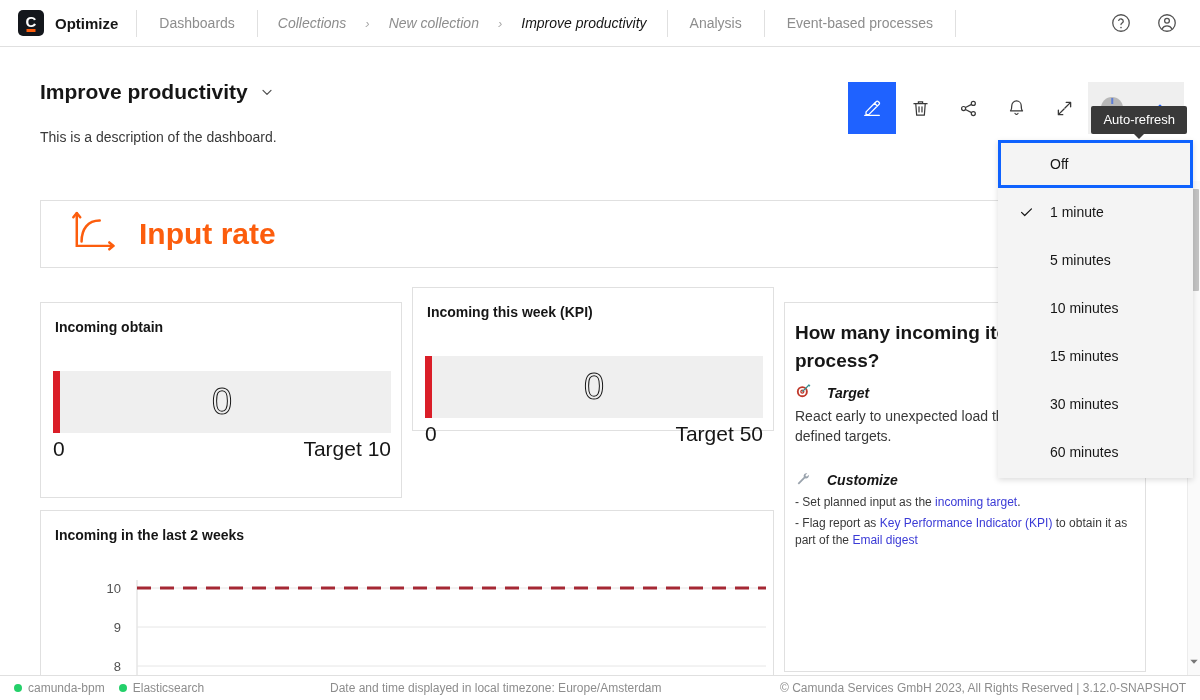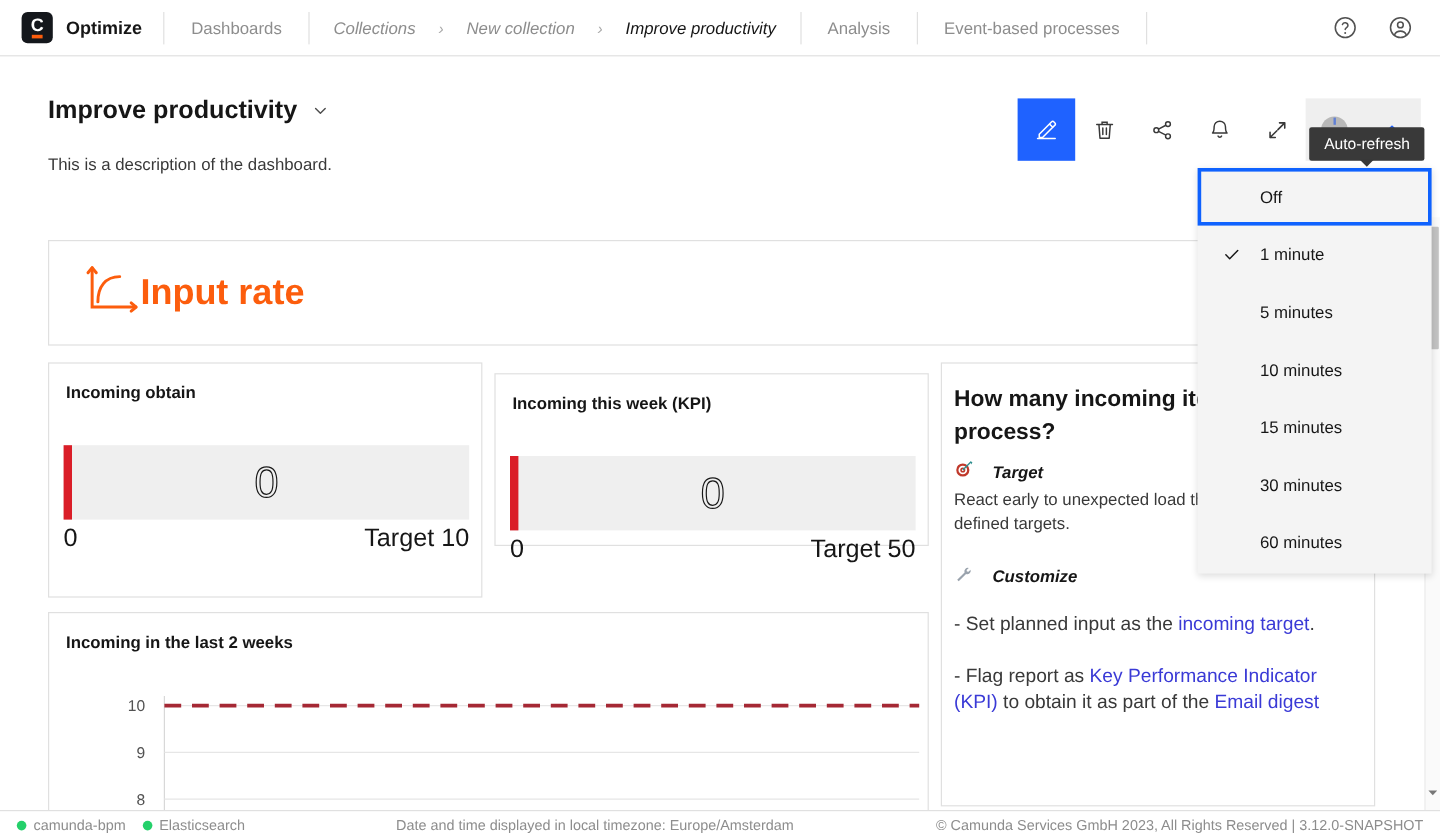--- a/index.html
+++ b/index.html
@@ -129,35 +129,35 @@
     display: flex;
   }
 
   
   .content {
     position: absolute; top: 197px; left: 0;
     width: 1190px; height: 478px; overflow: hidden;
   }
   .banner {
     position: absolute; left: 40px; top: 3px;
-    width: 1112px; height: 88px;
+    width: 1112px; height: 68px;
     background: #fff; border: 1px solid #e0e0e0;
-    display: flex; align-items: center; padding-left: 30px; 
+    display: flex; align-items: center; padding-left: 30px; gap: 22px;
   }
   .banner-title { font-size: 30px; font-weight: bold; color: #fc5d0d; }
 
   .card {
     position: absolute; background: #fff; border: 1px solid #e0e0e0;
   }
   .card-title {
     font-size: 14px; font-weight: bold; color: #161616;
     padding: 16px 0 0 14px;
   }
   .kpi-1 { left: 40px; top: 105px; width: 362px; height: 196px; }
-  .kpi-2 { left: 412px; top: 114px; width: 362px; height: 144px; }
+  .kpi-2 { left: 412px; top: 90px; width: 362px; height: 144px; }
   .kpi-3 { left: 784px; top: 105px; width: 362px; height: 196px; }
 
   .gauge-wrap { position: absolute; left: 12px; top: 68px; width: 338px; }
   .gauge-bar {
     position: relative; height: 62px; background: #efefef;
     display: flex; align-items: center; justify-content: center;
   }
   .gauge-fill {
     position: absolute; left: 0; top: 0; bottom: 0;
     width: 7px; background: #da1e28;
@@ -177,21 +177,21 @@
   .panel-q {
     font-size: 19px; font-weight: bold; color: #161616;
     line-height: 1.45;
   }
   .panel-sub {
     font-size: 14px; font-weight: bold; font-style: italic;
     color: #161616; margin-top: 9px; display: flex;
     align-items: center; gap: 16px;
   }
   .panel-p { font-size: 14px; color: #393939; line-height: 1.42; margin-top: 5px; }
-  .panel-li { font-size: 16px; color: #393939; line-height: 1.42; margin-top: 20px; }
+  .panel-li { font-size: 12px; color: #393939; line-height: 1.42; margin-top: 4px; }
   .lnk { color: #3a3ad6; cursor: pointer; }
 
   
   .chart-card { left: 40px; top: 313px; width: 734px; height: 180px; }
   .chart-area { position: absolute; left: 0; top: 44px; width: 733px; height: 136px; }
   .tick-lbl {
     position: absolute; right: 0; font-size: 13px; color: #525252;
     transform: translateY(-50%); text-align: right; width: 34px;
   }
 

